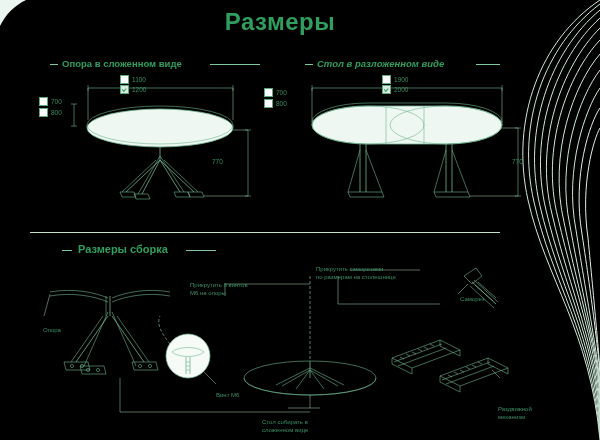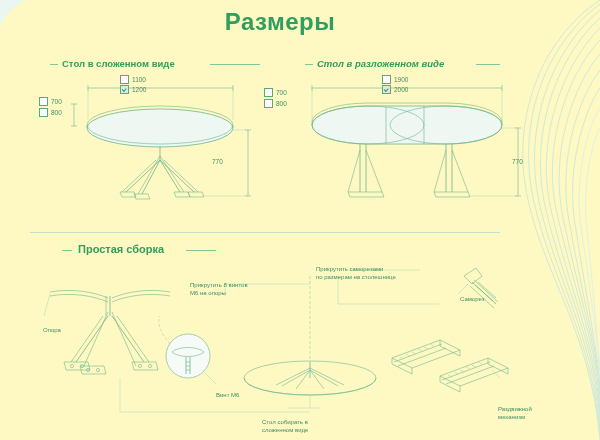--- a/index.html
+++ b/index.html
@@ -1,17 +1,17 @@
 <!DOCTYPE html>
 <html><head>
 <meta charset="utf-8">
 <style>
   html,body{margin:0;padding:0;}
   body{width:600px;height:440px;background:#ffffff;font-family:"Liberation Sans",sans-serif;overflow:hidden;}
-  .page{position:relative;width:600px;height:440px;background:#fef9c3;}
+  .page{position:relative;width:600px;height:440px;background:#000000;}
 
   
   .wave-band{position:absolute;right:0;top:0;width:120px;height:440px;overflow:hidden;}
 
   
   .title{position:absolute;left:0;top:8px;width:560px;text-align:center;
          font-size:24px;font-weight:bold;color:#2f9e5e;letter-spacing:.5px;}
 
   
   .sec-head{position:absolute;font-size:9.5px;font-weight:bold;color:#2f9e5e;white-space:nowrap;}
@@ -65,21 +65,21 @@
     </svg>
   </div>
 
   <svg style="position:absolute;left:0;top:0;" width="30" height="26">
     <path d="M0,0 L26,0 C14,6 6,14 0,26 Z" fill="#eaf6ef"></path>
   </svg>
 
   <div class="title">Размеры</div>
 
   <div class="sec-rule" style="left:50px;top:64px;width:8px;"></div>
-  <div class="sec-head" style="left:62px;top:58px;">Стол в сложенном виде</div>
+  <div class="sec-head" style="left:62px;top:58px;">Опора в сложенном виде</div>
   <div class="sec-rule" style="left:210px;top:64px;width:50px;"></div>
 
   <div class="sec-rule" style="left:305px;top:64px;width:8px;"></div>
   <div class="sec-head" style="left:317px;top:58px;font-style:italic;">Стол в разложенном виде</div>
   <div class="sec-rule" style="left:476px;top:64px;width:24px;"></div>
 
   <svg style="position:absolute;left:48px;top:74px;" width="220" height="135" viewBox="0 0 220 135">
 
     <line class="st2" x1="40" y1="14" x2="185" y2="14"></line>
     <path class="st2" d="M40,11 L40,17 M185,11 L185,17"></path>
@@ -176,21 +176,21 @@
   <div class="chip" style="left:264px;top:99px;">
     <span class="sq"></span>
     <span class="val">800</span>
   </div>
 
   <div class="dim" style="left:512px;top:158px;">770</div>
 
   <div class="hr-soft" style="left:30px;top:232px;width:470px;"></div>
 
   <div class="sec-rule" style="left:62px;top:250px;width:10px;"></div>
-  <div class="sec-head big" style="left:78px;top:243px;">Простая сборка</div>
+  <div class="sec-head big" style="left:78px;top:243px;">Размеры сборка</div>
   <div class="sec-rule" style="left:186px;top:250px;width:30px;"></div>
 
   <svg style="position:absolute;left:20px;top:258px;" width="490" height="178" viewBox="0 0 490 178">
 
     <g>
       <path class="st" d="M90,38 L90,58"></path>
       <path class="st2" d="M86,38 L86,58"></path>
       <path class="st2" d="M30,34 C52,30 74,34 88,40"></path>
       <path class="st2" d="M30,38 C52,34 74,38 88,44"></path>
       <path class="st2" d="M150,34 C128,30 106,34 92,40"></path>

